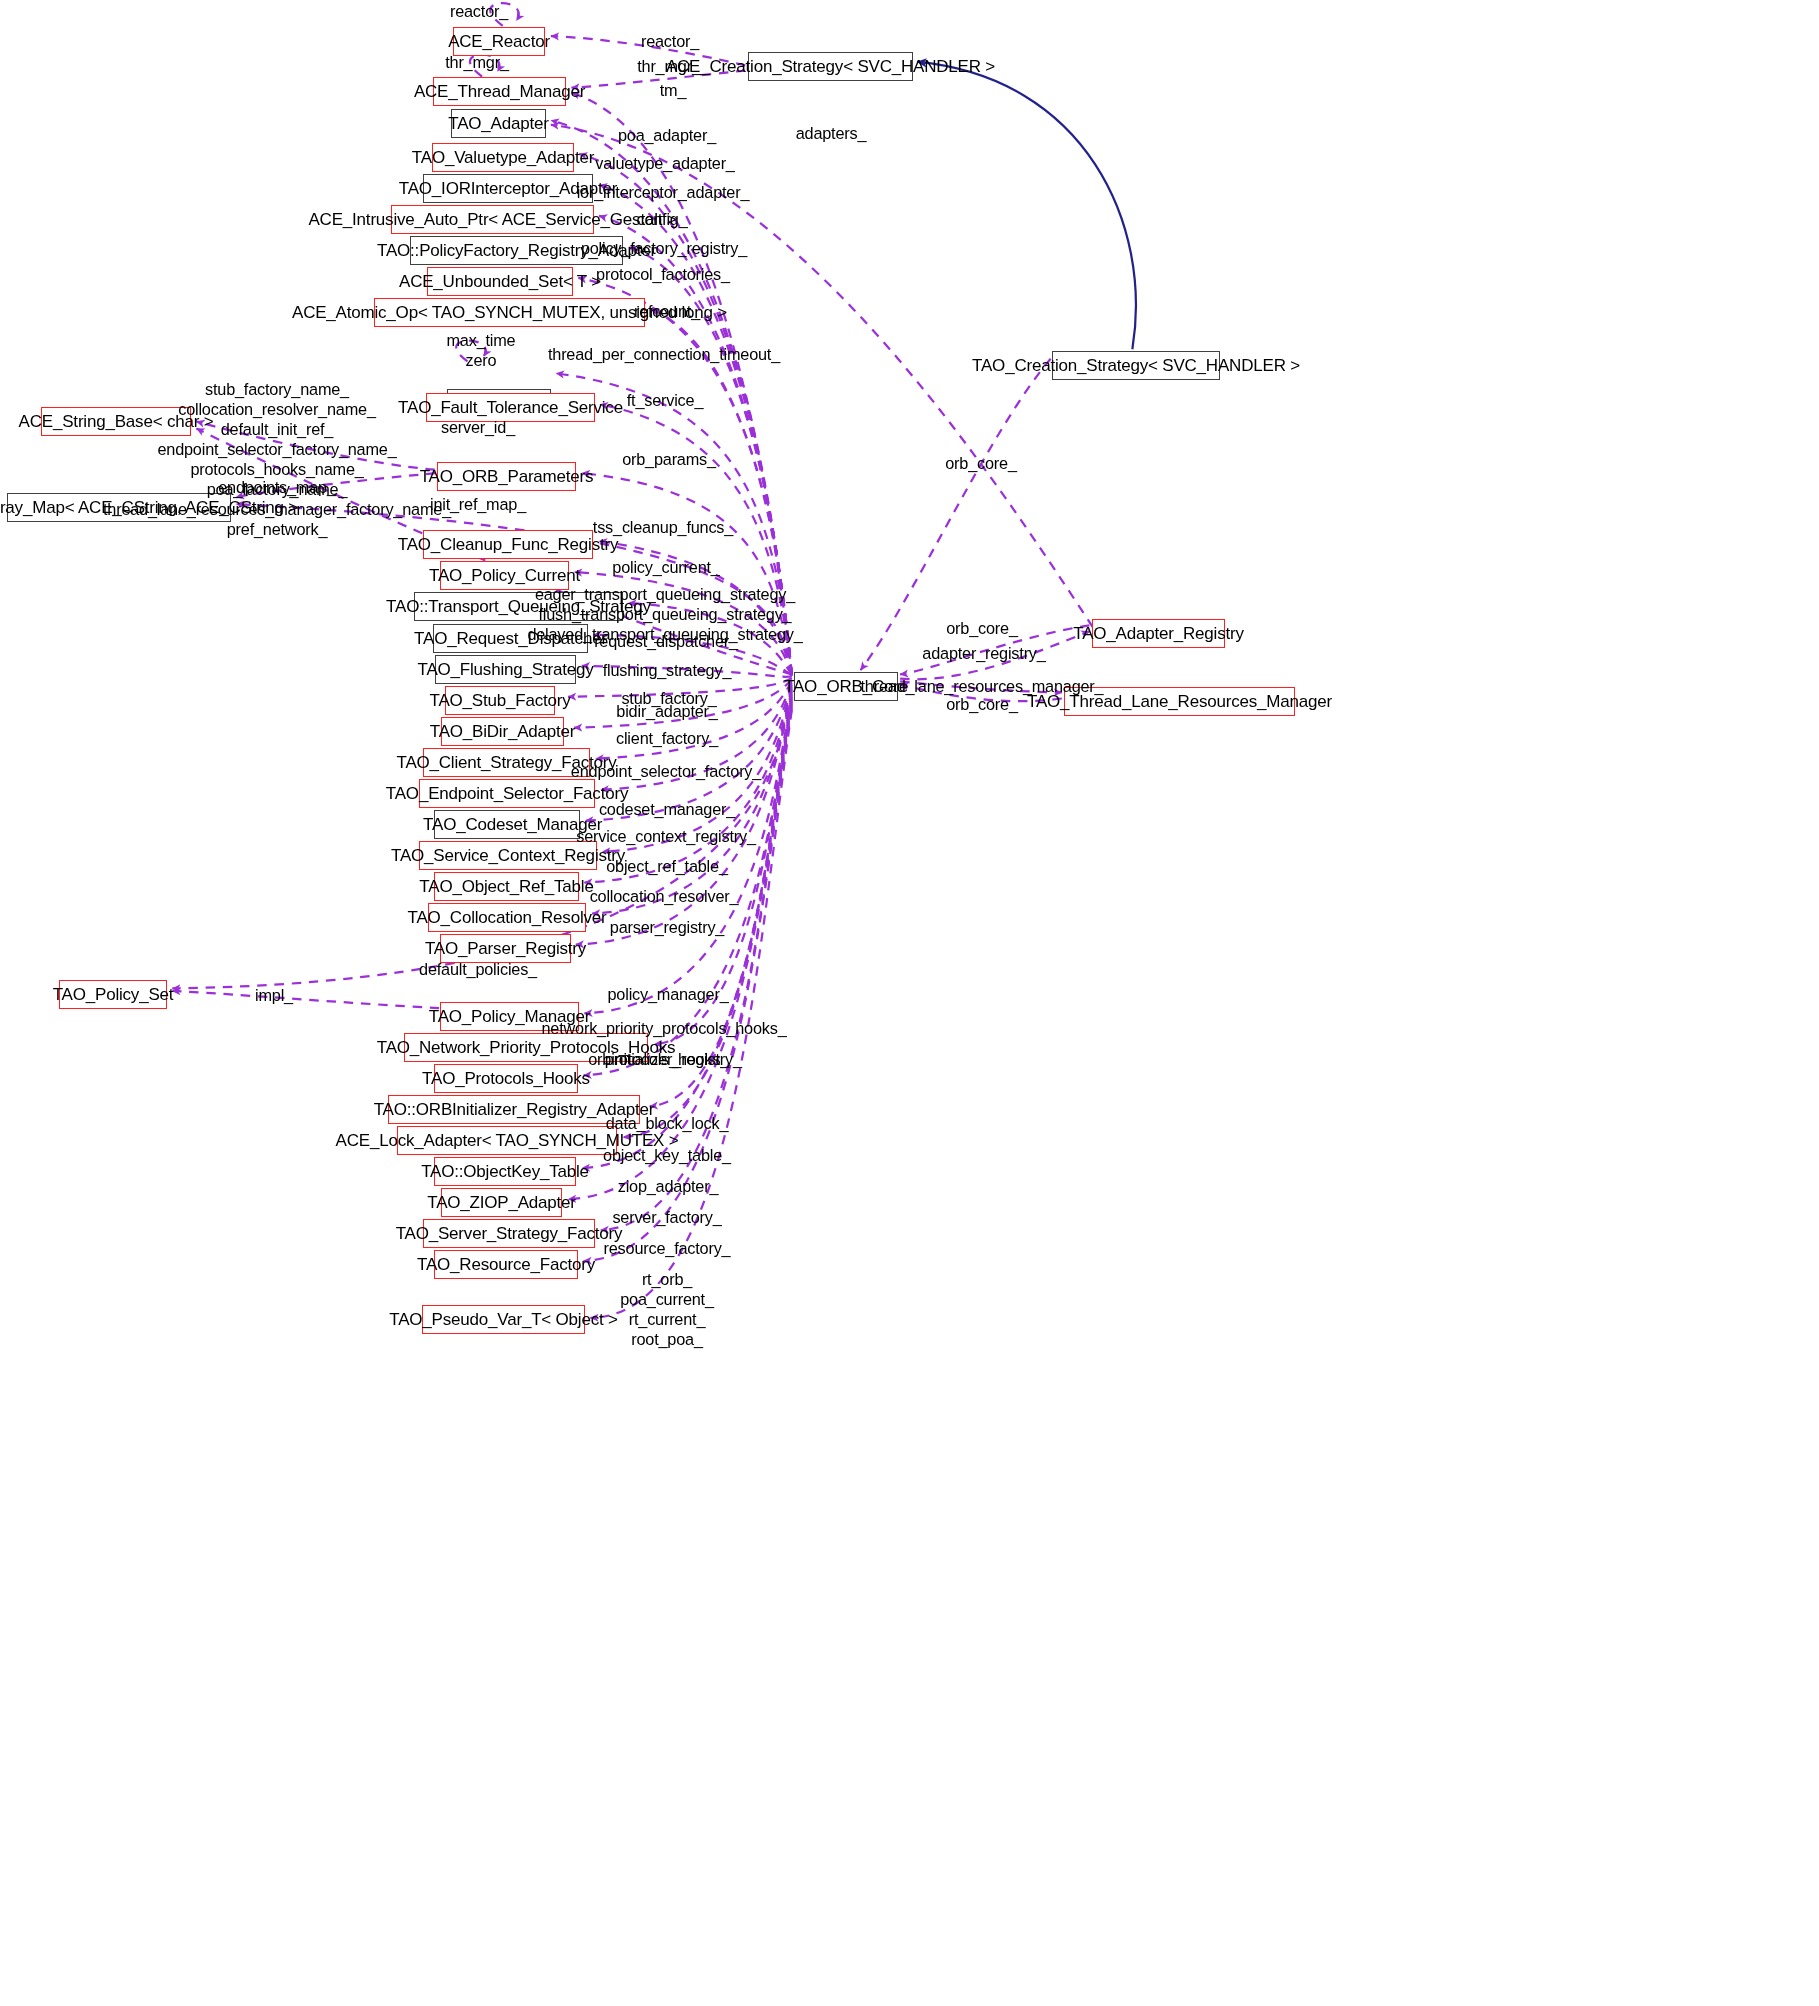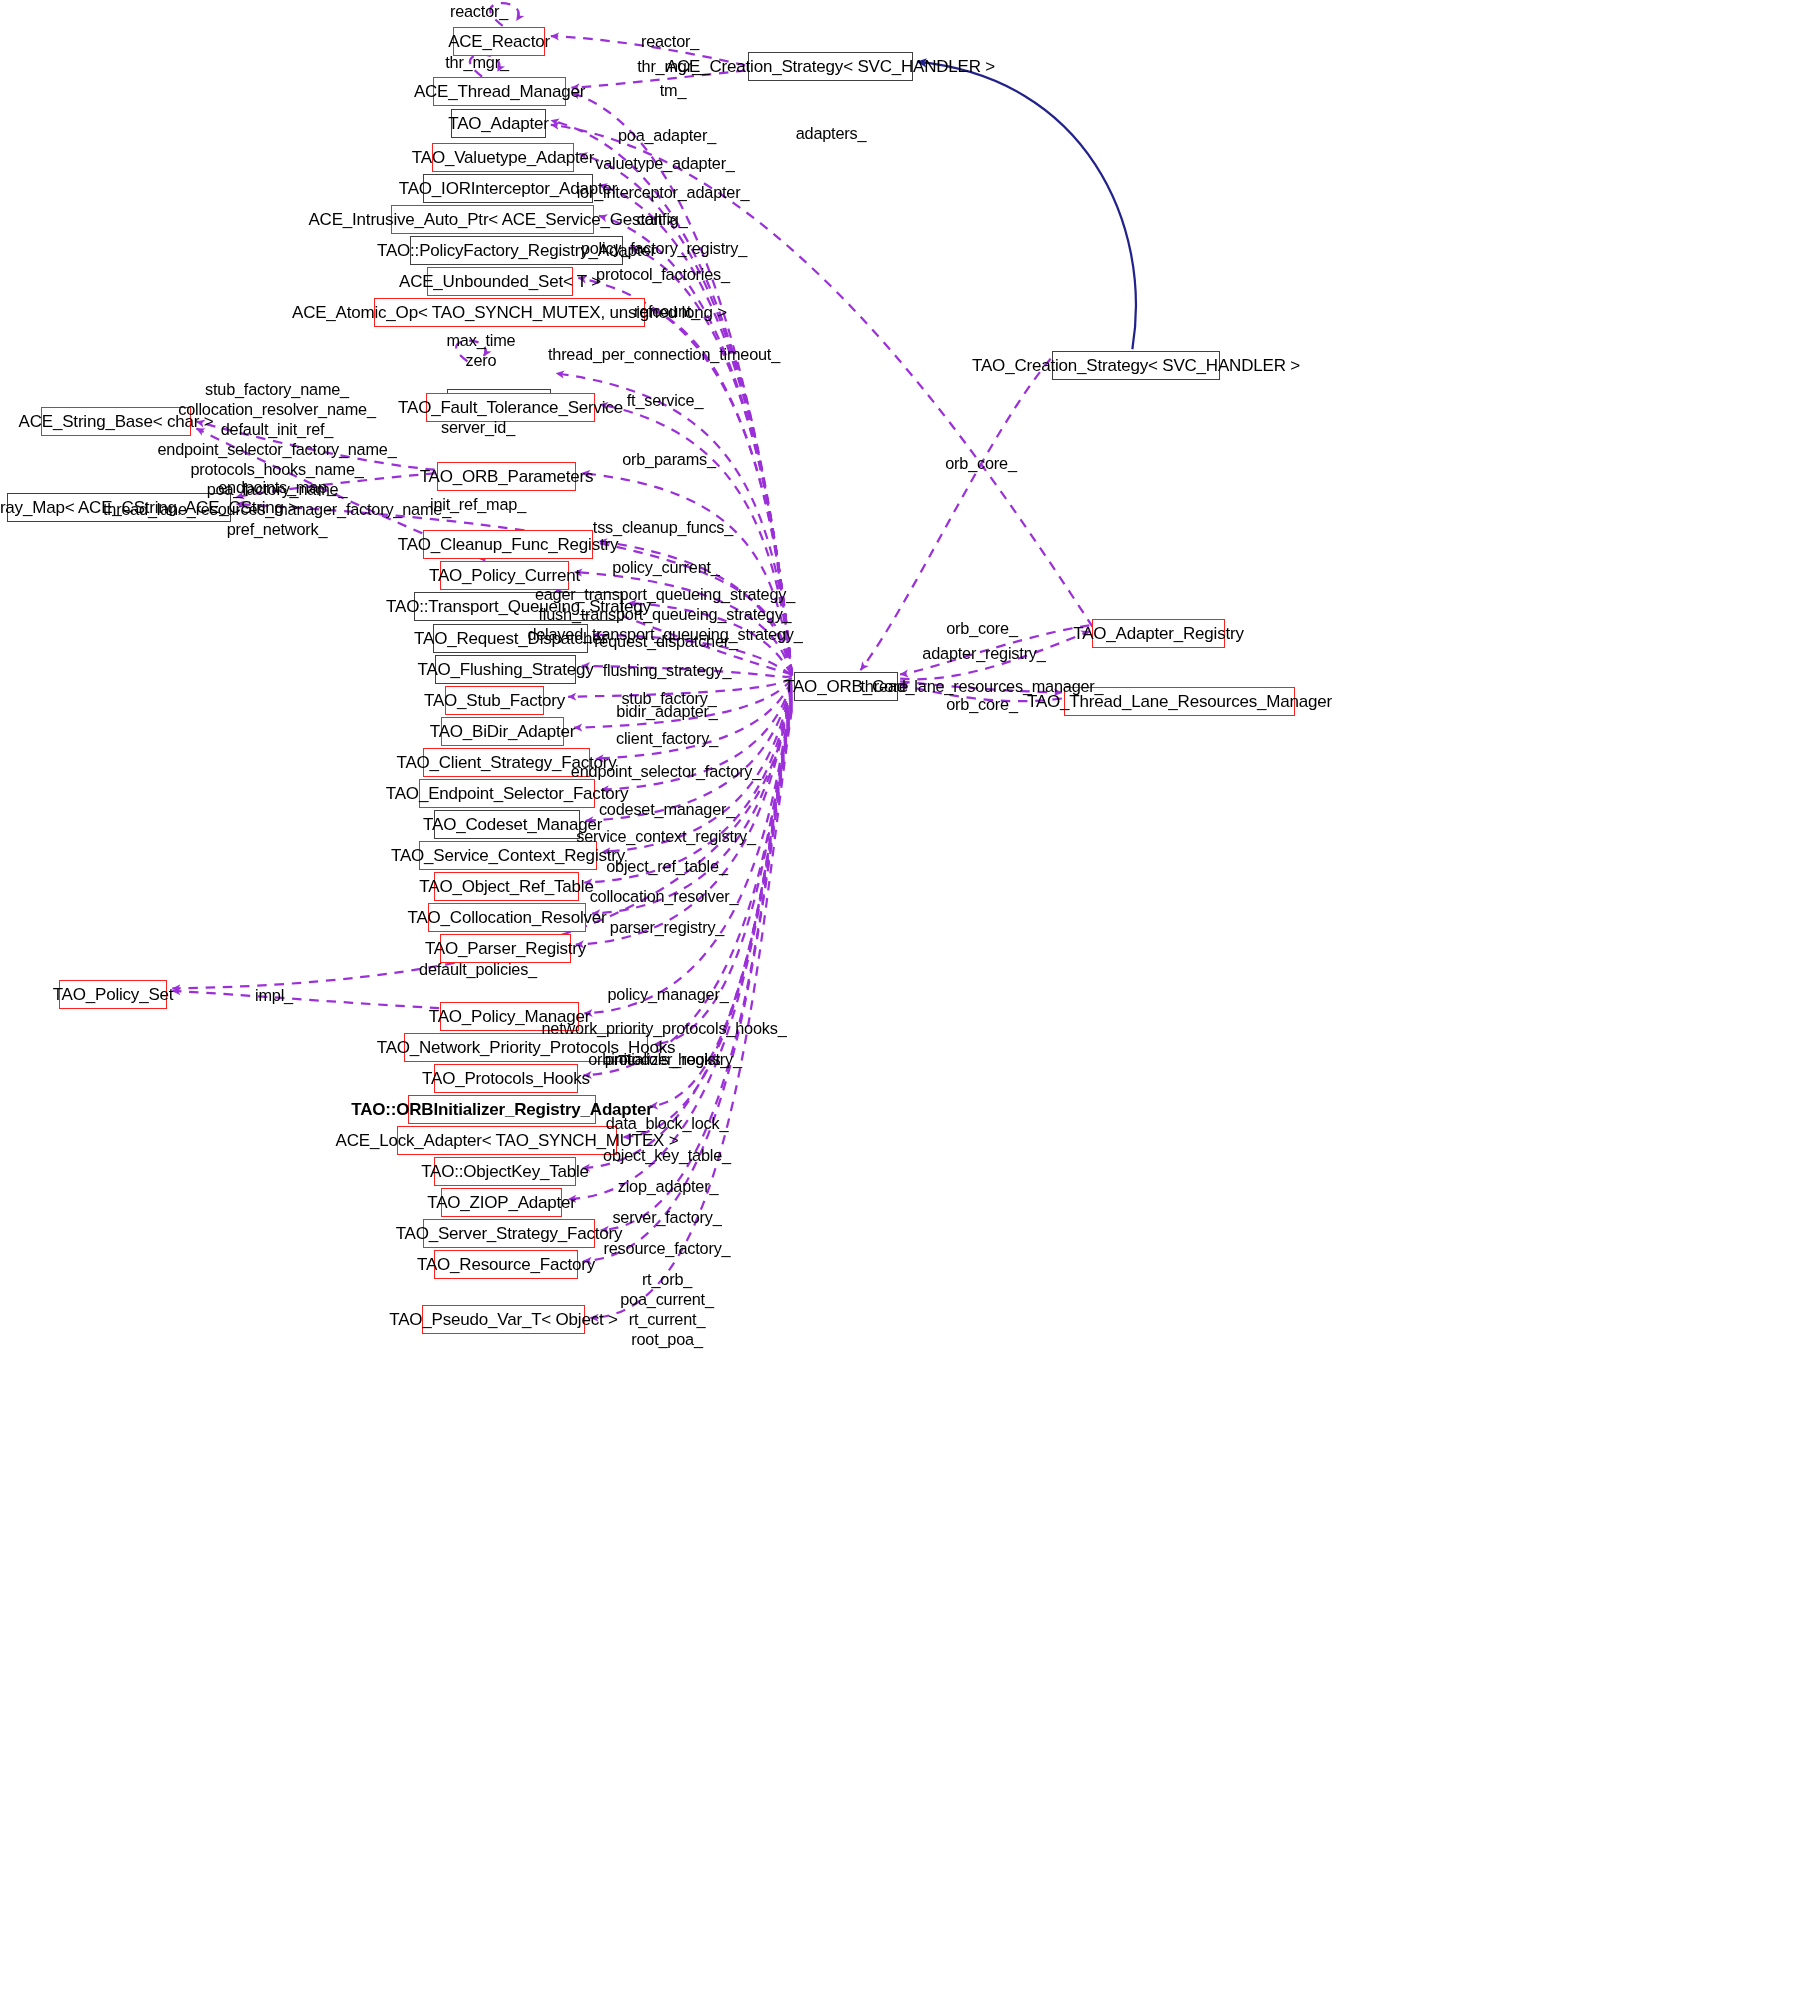--- a/index.html
+++ b/index.html
@@ -131,34 +131,34 @@
       <div class="node" style="left: 447px; top: 362px; width: 104px; margin-top: 27px;">ACE_Time_Value</div>
       <div class="node red" style="left: 426px; top: 393px; width: 169px;">TAO_Fault_Tolerance_Service</div>
       <div class="node red" style="left: 41px; top: 407px; width: 150px;">ACE_String_Base&lt; char &gt;</div>
       <div class="node red" style="left: 437px; top: 462px; width: 139px;">TAO_ORB_Parameters</div>
       <div class="node" style="left: 6.9px; top: 493px; width: 224px;">ACE_Array_Map&lt; ACE_CString, ACE_CString &gt;</div>
       <div class="node red" style="left: 423px; top: 530px; width: 170px;">TAO_Cleanup_Func_Registry</div>
       <div class="node red" style="left: 440px; top: 561px; width: 129px;">TAO_Policy_Current</div>
       <div class="node" style="left: 414px; top: 592px; width: 209px;">TAO::Transport_Queueing_Strategy</div>
       <div class="node" style="left: 433px; top: 624px; width: 155px;">TAO_Request_Dispatcher</div>
       <div class="node" style="left: 435px; top: 655px; width: 141px;">TAO_Flushing_Strategy</div>
-      <div class="node red" style="left: 445px; top: 686px; width: 99px;">TAO_Stub_Factory</div>
+      <div class="node red" style="left: 445px; top: 686px; width: 110px;">TAO_Stub_Factory</div>
       <div class="node red" style="left: 441px; top: 717px; width: 123px;">TAO_BiDir_Adapter</div>
       <div class="node red" style="left: 423px; top: 748px; width: 167px;">TAO_Client_Strategy_Factory</div>
       <div class="node red" style="left: 419px; top: 779px; width: 176px;">TAO_Endpoint_Selector_Factory</div>
       <div class="node" style="left: 434px; top: 810px; width: 146px; padding-left: 20px;">TAO_Codeset_Manager</div>
       <div class="node red" style="left: 419px; top: 841px; width: 178px;">TAO_Service_Context_Registry</div>
       <div class="node red" style="left: 434px; top: 872px; width: 145px;">TAO_Object_Ref_Table</div>
       <div class="node red" style="left: 428px; top: 903px; width: 158px;">TAO_Collocation_Resolver</div>
       <div class="node red" style="left: 440px; top: 934px; width: 131px;">TAO_Parser_Registry</div>
       <div class="node red" style="left: 59px; top: 980px; width: 108px;">TAO_Policy_Set</div>
       <div class="node red" style="left: 440px; top: 1002px; width: 139px;">TAO_Policy_Manager</div>
       <div class="node red" style="left: 404px; top: 1033px; width: 244px;">TAO_Network_Priority_Protocols_Hooks</div>
       <div class="node red" style="left: 434px; top: 1064px; width: 144px;">TAO_Protocols_Hooks</div>
-      <div class="node red" style="left: 408px; top: 1095px; width: 188px; font-weight: bold;">TAO::ORBInitializer_Registry_Adapter</div>
+      <div class="node red" style="left: 388px; top: 1095px; width: 252px;">TAO::ORBInitializer_Registry_Adapter</div>
       <div class="node red" style="left: 397px; top: 1126px; width: 220px;">ACE_Lock_Adapter&lt; TAO_SYNCH_MUTEX &gt;</div>
       <div class="node red" style="left: 434px; top: 1157px; width: 142px;">TAO::ObjectKey_Table</div>
       <div class="node red" style="left: 441px; top: 1188px; width: 121px;">TAO_ZIOP_Adapter</div>
       <div class="node red" style="left: 423px; top: 1219px; width: 172px;">TAO_Server_Strategy_Factory</div>
       <div class="node red" style="left: 434px; top: 1250px; width: 144px;">TAO_Resource_Factory</div>
       <div class="node red" style="left: 422px; top: 1305px; width: 163px;">TAO_Pseudo_Var_T&lt; Object &gt;</div>
       <div class="node" style="left: 794px; top: 672px; width: 104px;">TAO_ORB_Core</div>
       <div class="node red" style="left: 1092px; top: 619px; width: 133px;">TAO_Adapter_Registry</div>
       <div class="node red" style="left: 1064px; top: 687px; width: 231px;">TAO_Thread_Lane_Resources_Manager</div>
       <div class="node focus" style="left: 1052px; top: 351px; width: 168px;">TAO_Creation_Strategy&lt; SVC_HANDLER &gt;</div>

